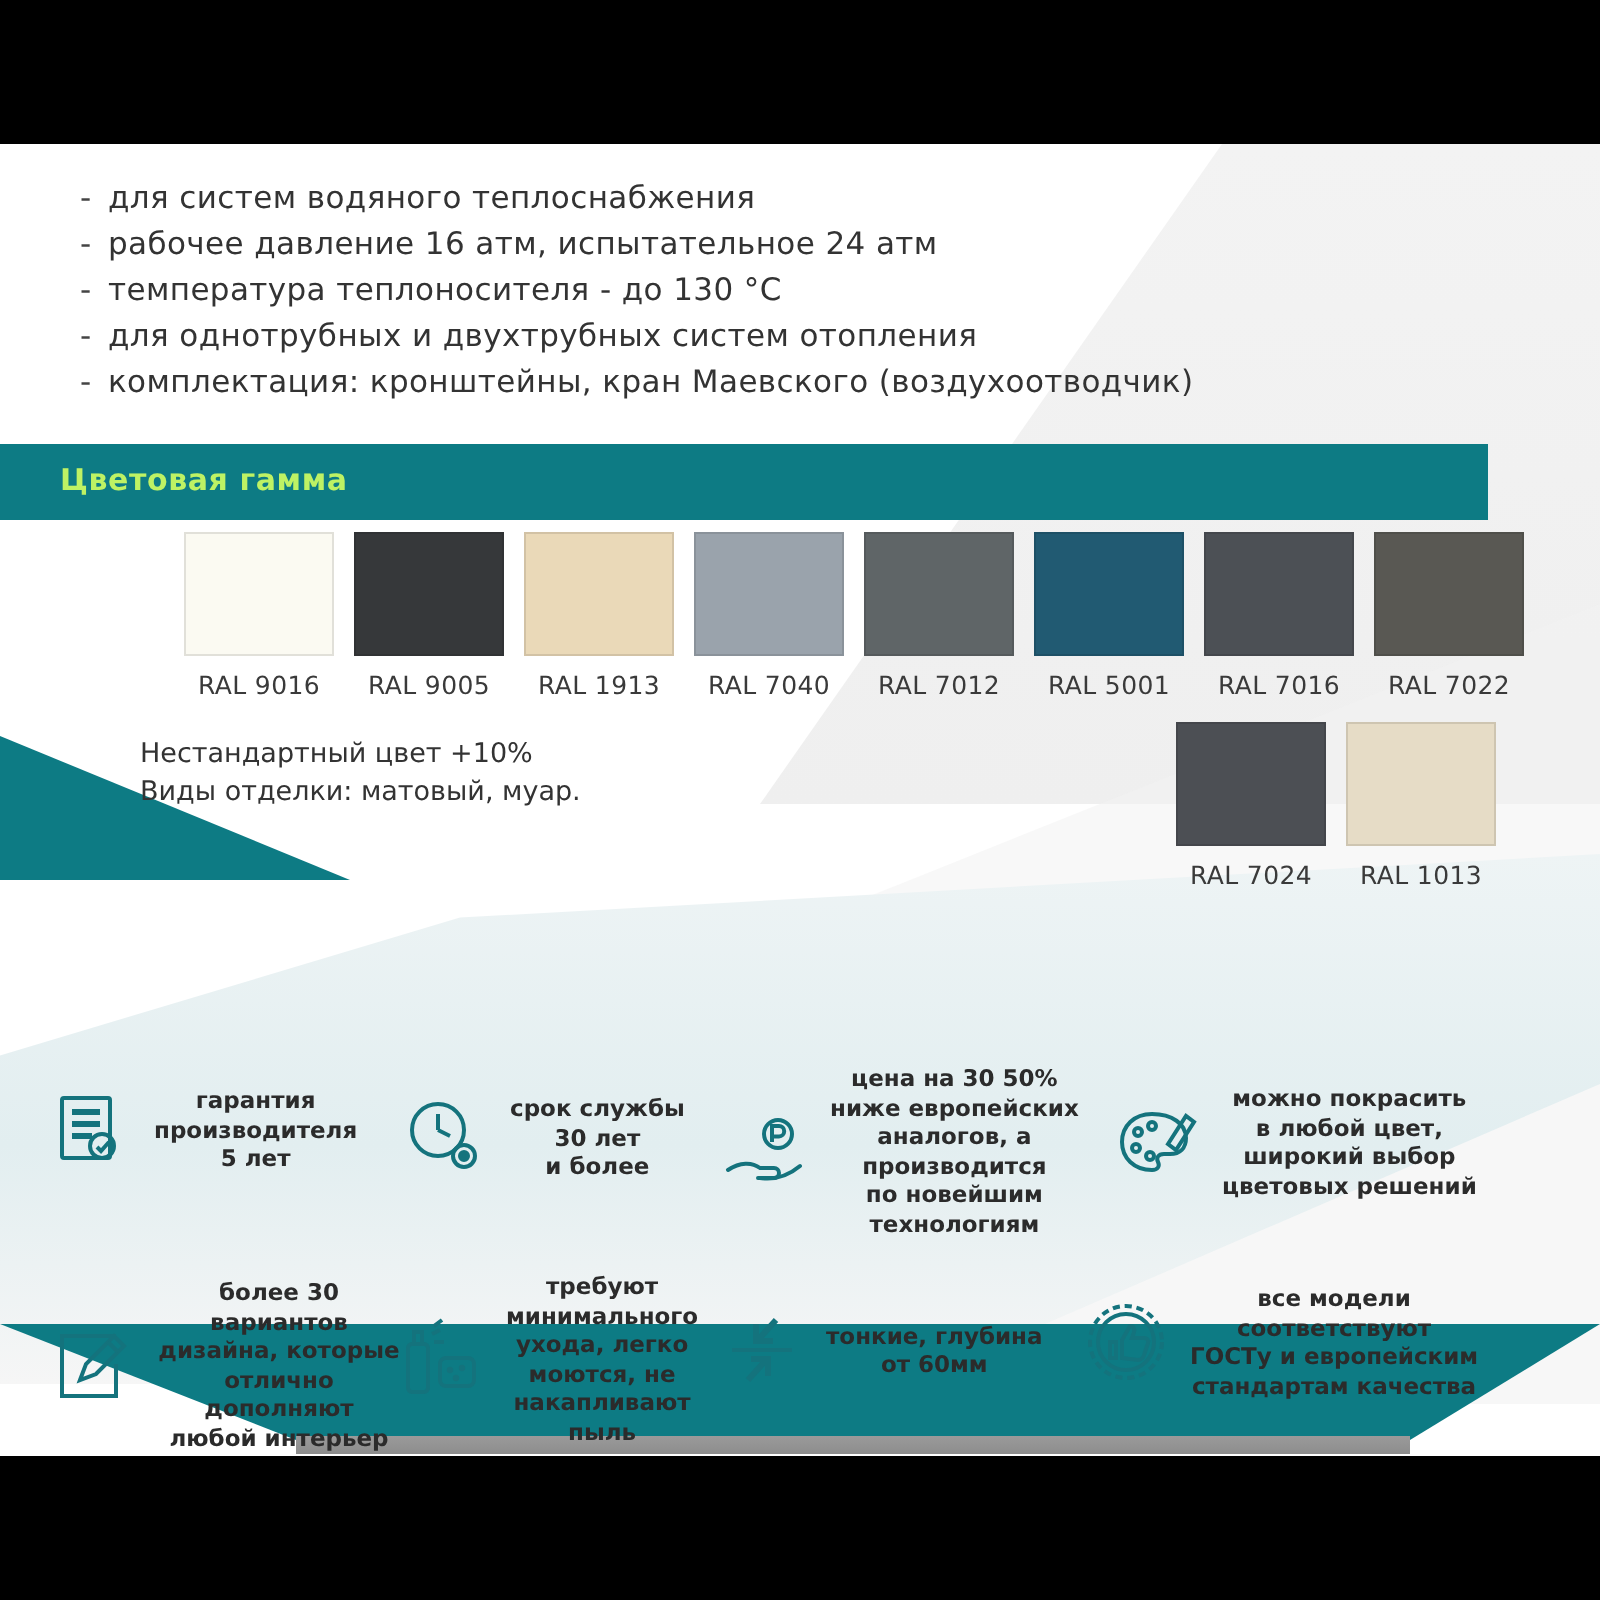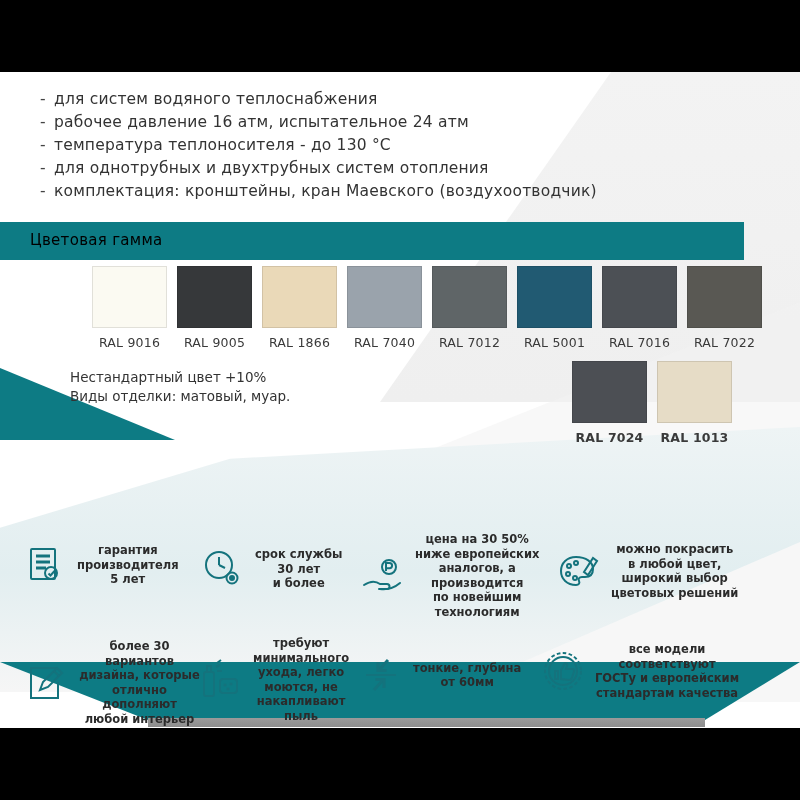--- a/index.html
+++ b/index.html
@@ -96,33 +96,33 @@
   .bullet-dash { width: 14px; flex: 0 0 14px; color: #444; }
 
   
   .color-band {
     position: absolute; left: 0px; top: 150px; width: 744px; height: 38px;
     background: #0d7b84;
     z-index: 10;
   }
   .color-band-title {
     position: absolute; left: 30px; top: 9px;
-    color: #000000;
+    color: #bef264;
     font-size: 15px;
-    font-weight: normal;
+    font-weight: bold;
     letter-spacing: .3px;
   }
 
   
   .swatch-row {
     position: absolute; z-index: 12;
     display: flex;
   }
   .swatch-row-1 { left: 57px; top: 194px; margin-left: 35px; }
-  .swatch-row-2 { left: 572px; top: 289px; font-weight: bold; }
+  .swatch-row-2 { left: 588px; top: 289px; }
   .swatch {
     width: 75px;
     margin-right: 10px;
   }
   .swatch-chip {
     width: 75px; height: 62px;
     border: 1px solid rgba(0,0,0,.10);
     box-sizing: border-box;
   }
   .swatch-label {
@@ -228,21 +228,21 @@
         <div class="swatch">
           <div class="swatch-chip" style="background: rgb(251, 250, 242);"></div>
           <div class="swatch-label">RAL 9016</div>
         </div>
         <div class="swatch">
           <div class="swatch-chip" style="background: rgb(54, 56, 58);"></div>
           <div class="swatch-label">RAL 9005</div>
         </div>
         <div class="swatch">
           <div class="swatch-chip" style="background: rgb(234, 217, 184);"></div>
-          <div class="swatch-label">RAL 1866</div>
+          <div class="swatch-label">RAL 1913</div>
         </div>
         <div class="swatch">
           <div class="swatch-chip" style="background: rgb(154, 163, 172);"></div>
           <div class="swatch-label">RAL 7040</div>
         </div>
         <div class="swatch">
           <div class="swatch-chip" style="background: rgb(95, 101, 103);"></div>
           <div class="swatch-label">RAL 7012</div>
         </div>
         <div class="swatch">

